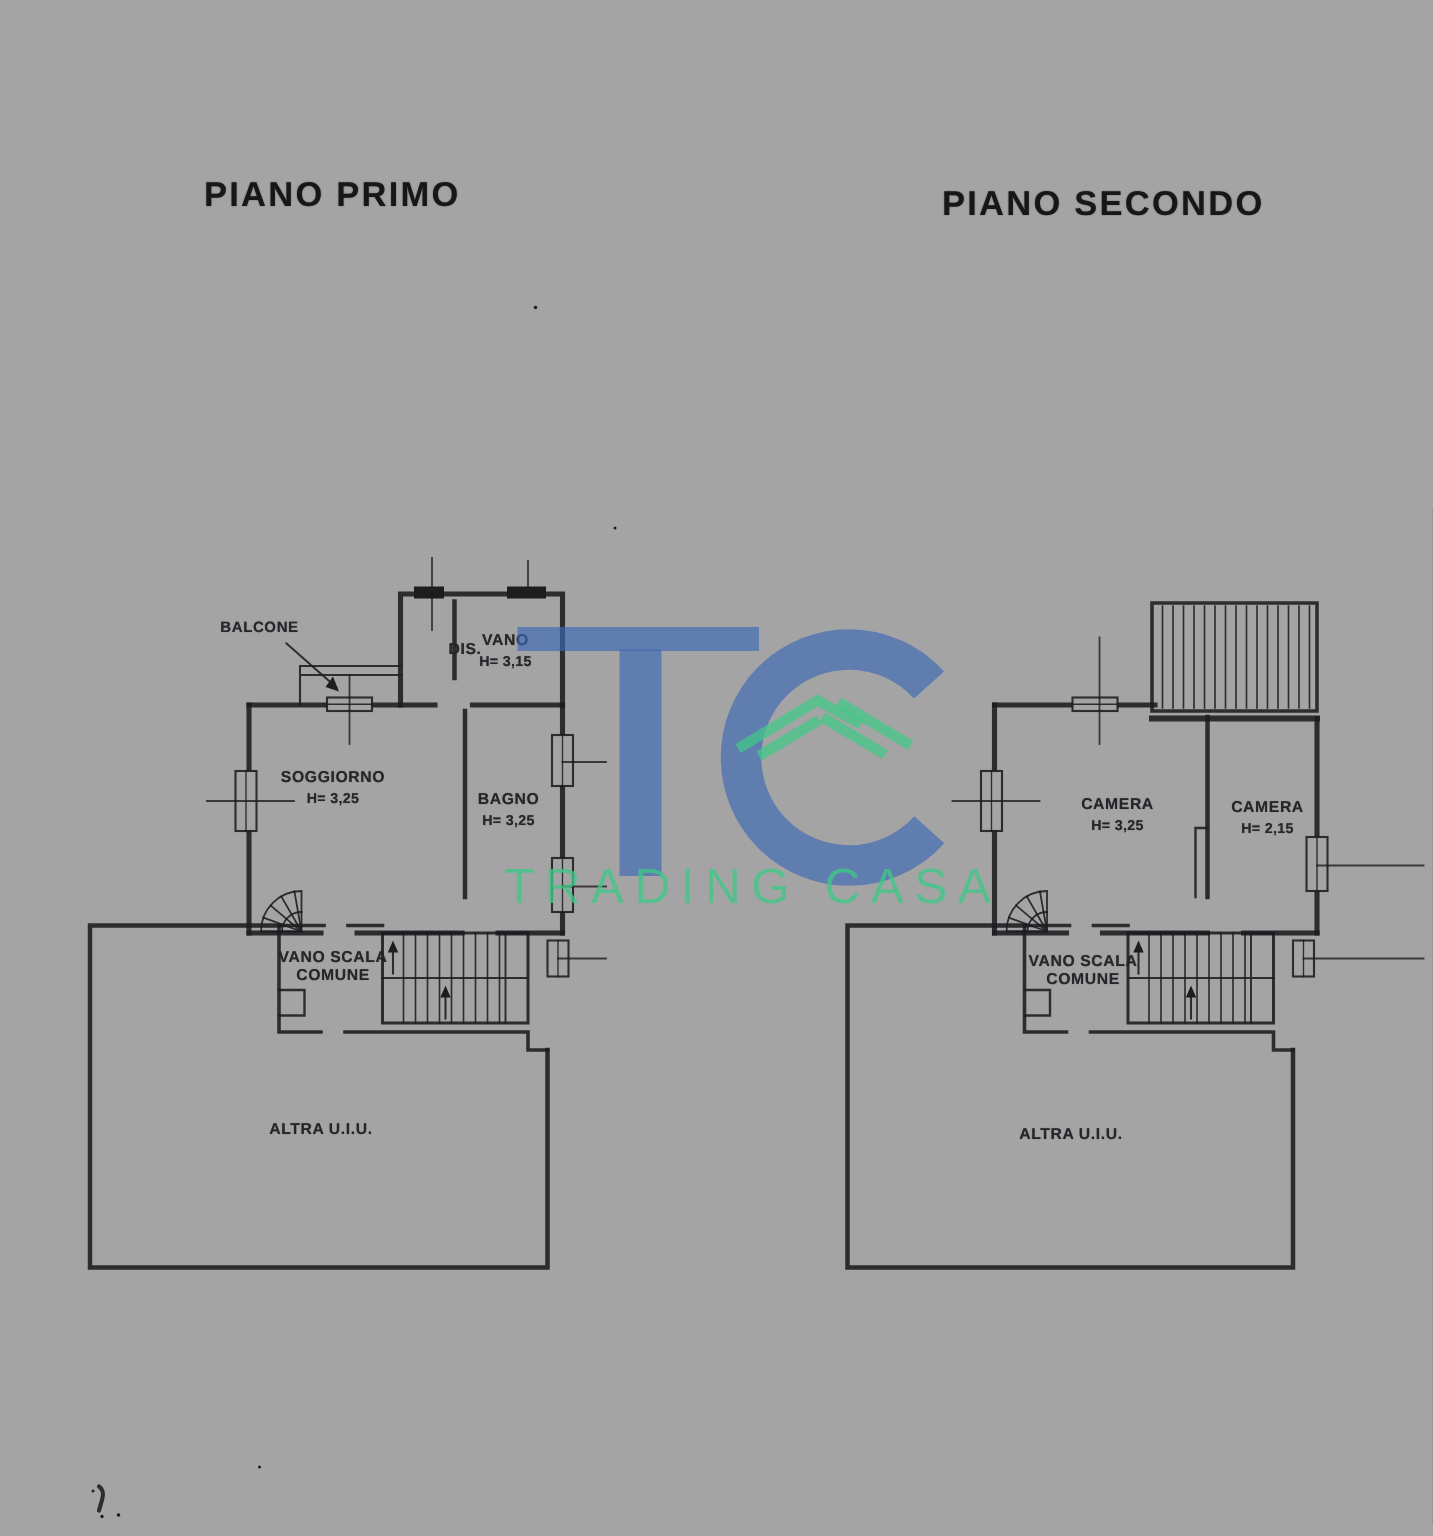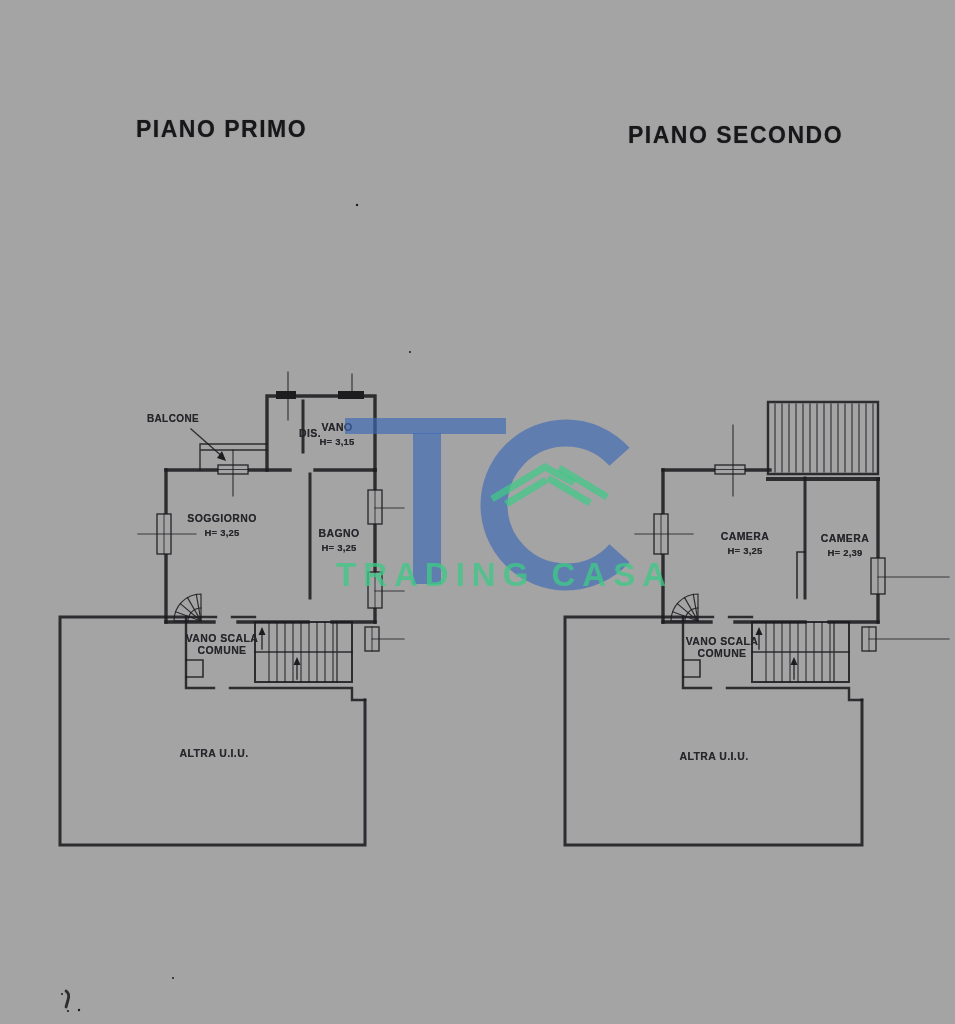--- a/index.html
+++ b/index.html
@@ -17,21 +17,21 @@
   .lbl-bagno{left:305px;top:421px;width:64px;}
   .lbl-soggiorno{left:170px;top:512px;width:104px;}
   .lbl-cucina{left:306px;top:527px;width:66px;}
   .lbl-vano1{left:184px;top:632px;width:76px;}
   .lbl-altra1{left:162px;top:747px;width:104px;}
   .lbl-camera1{left:693px;top:530px;width:104px;}
   .lbl-camera2{left:812px;top:532px;width:66px;}
   .lbl-vano2{left:684px;top:635px;width:76px;}
   .lbl-altra2{left:662px;top:750px;width:104px;}
   svg.linework,svg.wm{position:absolute;left:0;top:0;pointer-events:none;}
-  .wm-text{position:absolute;left:336px;top:556px;font-size:33px;font-weight:700;
+  .wm-text{position:absolute;left:336px;top:572px;font-size:33px;font-weight:400;
            letter-spacing:7px;color:#3fc987;opacity:.78;white-space:nowrap;}
 </style>
 </head>
 <body>
 
 <div class="page">
 
   <div class="title title-left">PIANO PRIMO</div>
   <div class="title title-right">PIANO SECONDO</div>
 
@@ -167,21 +167,21 @@
   <div class="lbl lbl-altra1">
     <span>ALTRA U.I.U.</span>
   </div>
 
   <div class="lbl lbl-camera1">
     <div>CAMERA</div>
     <div class="h">H= 3,25</div>
   </div>
   <div class="lbl lbl-camera2">
     <div>CAMERA</div>
-    <div class="h">H= 2,39</div>
+    <div class="h">H= 2,15</div>
   </div>
   <div class="lbl lbl-vano2">
     <div>VANO SCALA</div>
     <div>COMUNE</div>
   </div>
   <div class="lbl lbl-altra2">
     <span>ALTRA U.I.U.</span>
   </div>
 
   <svg class="wm" width="955" height="1024" viewBox="0 0 955 1024">

